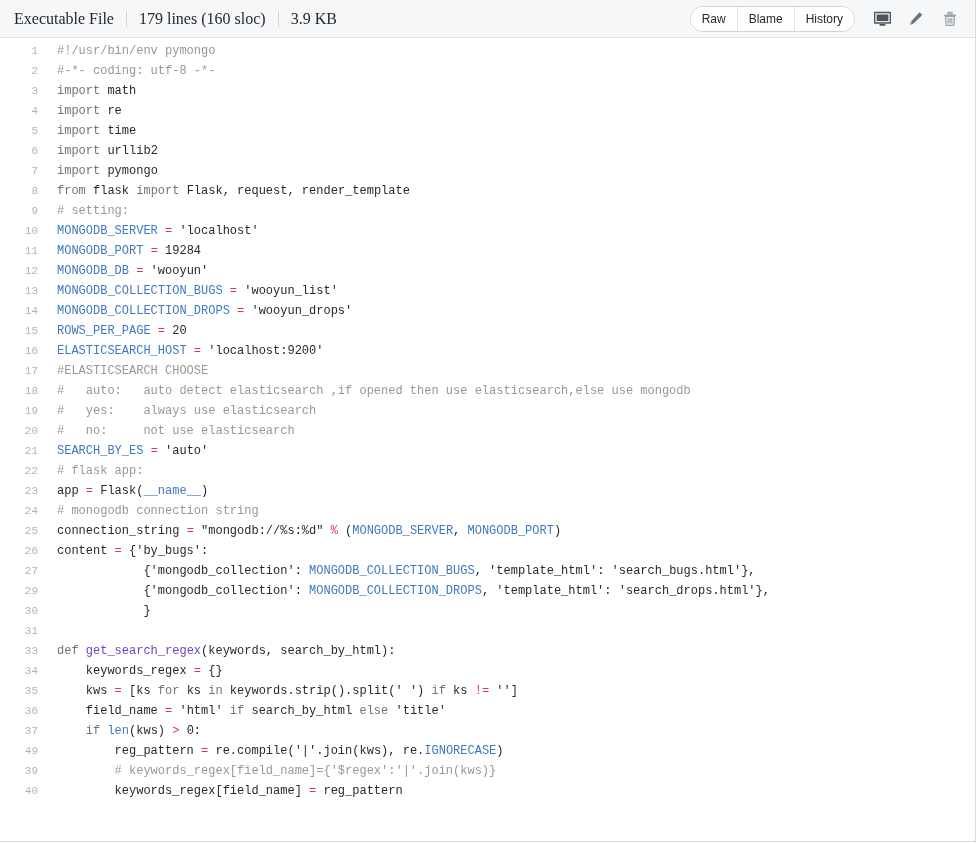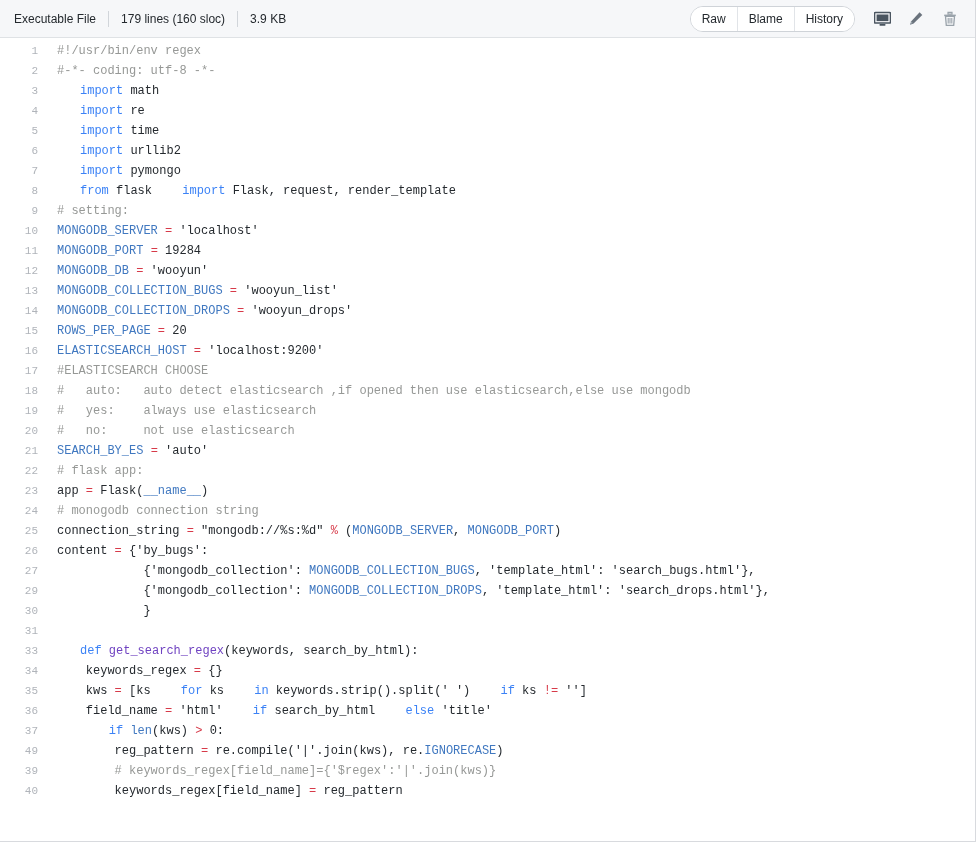--- a/index.html
+++ b/index.html
@@ -29,22 +29,22 @@
     box-sizing: border-box;
     background: #f6f7f9;
     border-bottom: 1px solid #dfe2e5;
     display: flex;
     align-items: center;
     padding: 0 12px 0 14px;
   }
   .header-meta {
     display: flex;
     align-items: center;
-    font-family: Liberation Sans, sans-serif;
-    font-size: 12px;
+    font-family: Liberation Serif, serif;
+    font-size: 16px;
     color: #24292e;
     white-space: nowrap;
   }
   .header-meta .meta-item {
     padding: 0 12px;
   }
   .header-meta .meta-item:first-child { padding-left: 0; }
   .meta-sep {
     width: 1px;
     height: 16px;
@@ -116,21 +116,21 @@
   }
   .lc {
     padding-left: 19px;
     color: #24292e;
     line-height: 20px;
     white-space: pre;
     overflow: hidden;
   }
   
   .t-com { color: #969896; }
-  .t-kw  { color: #3b82f6; margin-left: 23px; }
+  .t-kw  { color: #737373; }
   .t-op  { color: #d73a49; }
   .t-var { color: #4078c0; }
   .t-fn  { color: #6f42c1; }
   .t-str { color: #24292e; }
   .t-num { color: #24292e; }
   .t-pl  { color: #24292e; }
 </style>
 </head>
 <body>
 
@@ -175,21 +175,21 @@
           <path d="M1.2 3.6 h11.6 v1.5 h-11.6 z" fill="#9aa3ab"></path>
           <path d="M5 1.4 h4 v1.7 h-4 z" fill="none" stroke="#9aa3ab" stroke-width="1.2"></path>
           <path d="M2.5 5.4 h9 l-0.8 9 h-7.4 z" fill="none" stroke="#9aa3ab" stroke-width="1.3"></path>
           <path d="M5.2 7 v5.6 M7 7 v5.6 M8.8 7 v5.6" stroke="#9aa3ab" stroke-width="1.1"></path>
         </svg>
       </button>
     </div>
   </div>
 
   <div class="code-area" id="code-area">
-      <div class="code-line"><span class="ln">1</span><span class="lc"><span class="t-com">#!/usr/bin/env regex</span></span></div>
+      <div class="code-line"><span class="ln">1</span><span class="lc"><span class="t-com">#!/usr/bin/env pymongo</span></span></div>
       <div class="code-line"><span class="ln">2</span><span class="lc"><span class="t-com">#-*- coding: utf-8 -*-</span></span></div>
       <div class="code-line"><span class="ln">3</span><span class="lc"><span class="t-kw">import</span><span class="t-pl"> math</span></span></div>
       <div class="code-line"><span class="ln">4</span><span class="lc"><span class="t-kw">import</span><span class="t-pl"> re</span></span></div>
       <div class="code-line"><span class="ln">5</span><span class="lc"><span class="t-kw">import</span><span class="t-pl"> time</span></span></div>
       <div class="code-line"><span class="ln">6</span><span class="lc"><span class="t-kw">import</span><span class="t-pl"> urllib2</span></span></div>
       <div class="code-line"><span class="ln">7</span><span class="lc"><span class="t-kw">import</span><span class="t-pl"> pymongo</span></span></div>
       <div class="code-line"><span class="ln">8</span><span class="lc"><span class="t-kw">from</span><span class="t-pl"> flask </span><span class="t-kw">import</span><span class="t-pl"> Flask, request, render_template</span></span></div>
       <div class="code-line"><span class="ln">9</span><span class="lc"><span class="t-com"># setting:</span></span></div>
       <div class="code-line"><span class="ln">10</span><span class="lc"><span class="t-var">MONGODB_SERVER</span><span class="t-pl"> </span><span class="t-op">=</span><span class="t-str"> 'localhost'</span></span></div>
       <div class="code-line"><span class="ln">11</span><span class="lc"><span class="t-var">MONGODB_PORT</span><span class="t-pl"> </span><span class="t-op">=</span><span class="t-num"> 19284</span></span></div>

